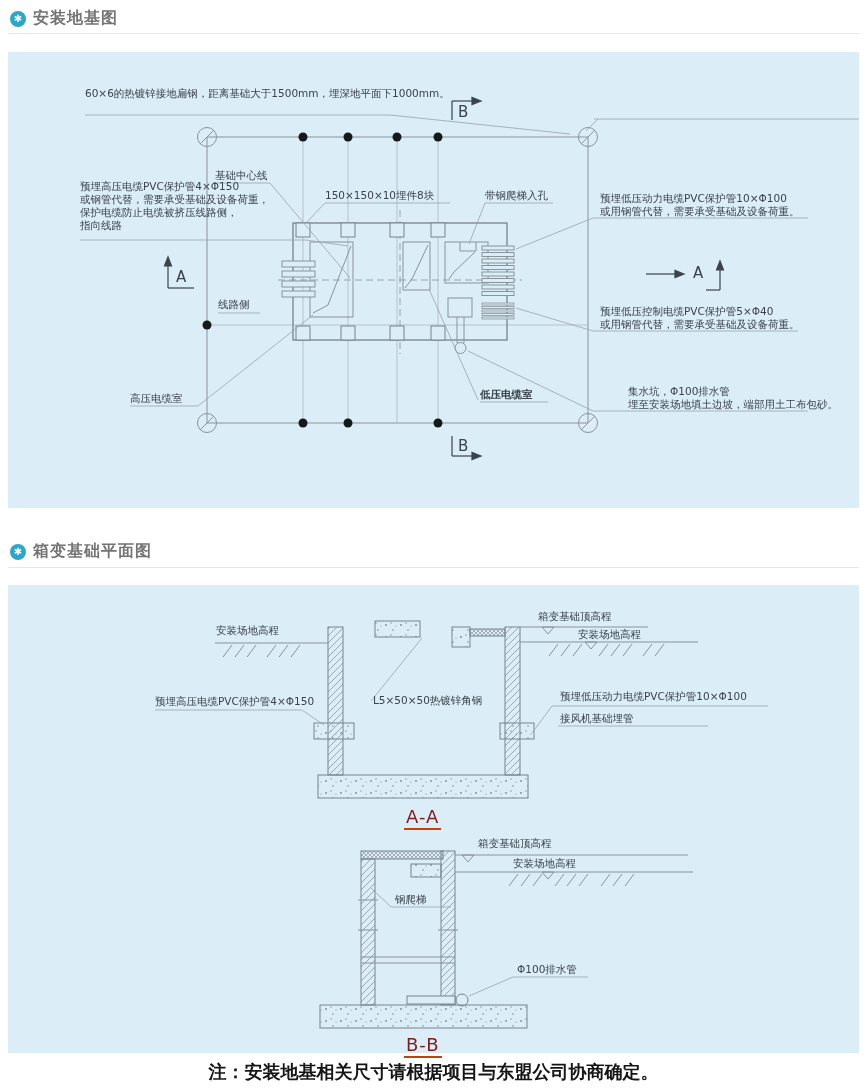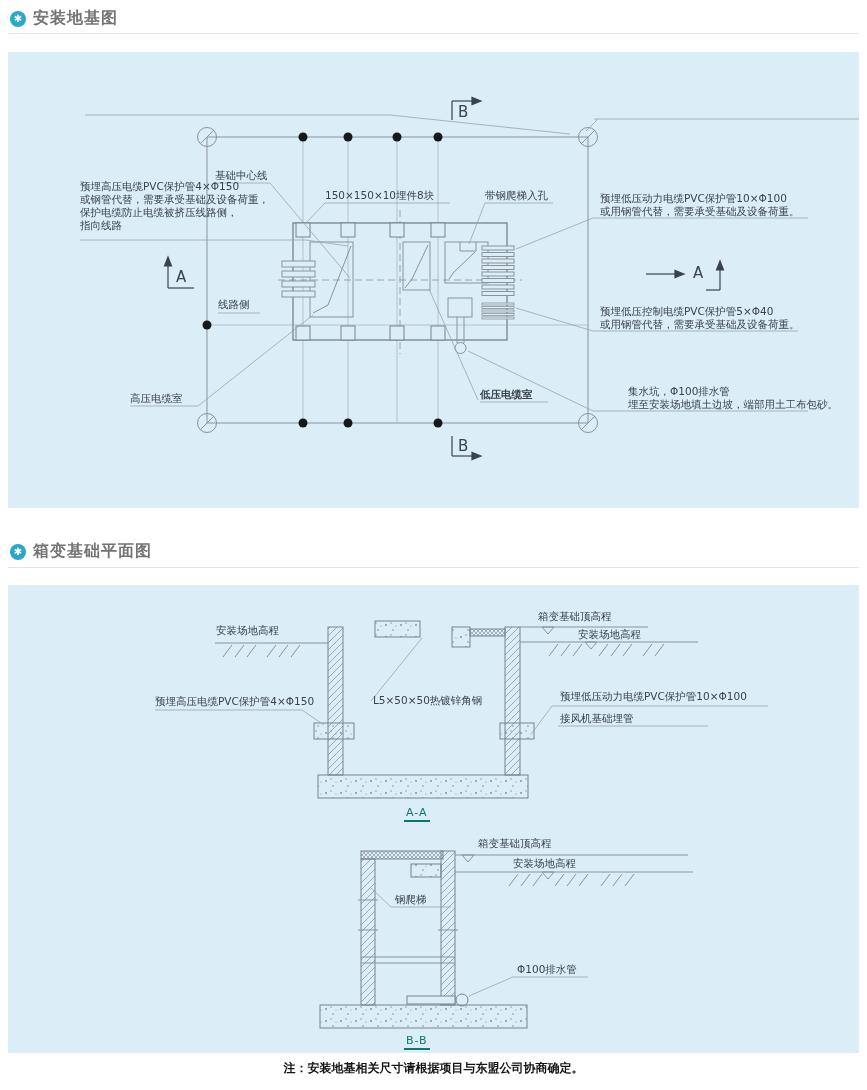--- a/index.html
+++ b/index.html
@@ -7,23 +7,23 @@
         font-family:"DejaVu Sans","Liberation Sans",sans-serif;}
   .section-header{position:absolute;left:10px;display:flex;align-items:center;gap:7px;}
   .hdr-icon{width:16px;height:16px;border-radius:50%;background:#2aa7c9;color:#fff;
             font-size:10px;line-height:16px;text-align:center;display:inline-block;}
   .hdr-title{color:#737373;font-size:16px;font-weight:600;letter-spacing:1px;}
   .rule{position:absolute;left:8px;right:8px;height:1px;background:#e2e7ea;}
   .panel{position:absolute;left:8px;width:851px;background:#dbedf7;}
   .panel svg{position:absolute;left:0;top:0;}
   .lbl{position:absolute;font-size:10.5px;line-height:13px;color:#3a434b;white-space:nowrap;}
   .mark{position:absolute;font-size:15px;color:#3a434b;white-space:nowrap;}
-  .seclbl{position:absolute;font-size:11px;letter-spacing:1px;color:#0f766e;
-          border-bottom:2px solid #0f766e;padding:0 2px 1px 2px;}
-  .note{position:absolute;left:0;width:100%;text-align:center;font-size:12px;
+  .seclbl{position:absolute;font-size:18px;letter-spacing:1px;color:#7f1d1d;
+          border-bottom:2px solid #c2410c;padding:0 2px 1px 2px;}
+  .note{position:absolute;left:0;width:100%;text-align:center;font-size:18px;
         font-weight:bold;color:#151515;}
 </style>
 </head>
 <body>
 
 <div class="page">
 
   <div class="section-header" style="top:8px;">
     <span class="hdr-icon">✱</span>
     <span class="hdr-title">安装地基图</span>
@@ -167,20 +167,21 @@
         <line x1="444" y1="68" x2="444" y2="49"></line>
           <line x1="444" y1="49" x2="468" y2="49"></line>
         <polygon points="473,49 464,45.5 464,52.5"></polygon>
         <line x1="444" y1="384" x2="444" y2="404"></line>
           <line x1="444" y1="404" x2="468" y2="404"></line>
         <polygon points="473,404 464,400.5 464,407.5"></polygon>
       </g>
     </svg>
 
     <div class="lbl" style="left:77px;top:35px;">
+      <div>60×6的热镀锌接地扁钢，距离基础大于1500mm，埋深地平面下1000mm。</div>
     </div>
     <div class="lbl" style="left:207px;top:117px;">基础中心线</div>
     <div class="lbl" style="left:317px;top:137px;">150×150×10埋件8块</div>
     <div class="lbl" style="left:477px;top:137px;">带钢爬梯入孔</div>
     <div class="lbl" style="left:72px;top:128px;">
       <div>预埋高压电缆PVC保护管4×Φ150</div>
       <div>或钢管代替，需要承受基础及设备荷重，</div>
       <div>保护电缆防止电缆被挤压线路侧，</div>
       <div>指向线路</div>
     </div>

